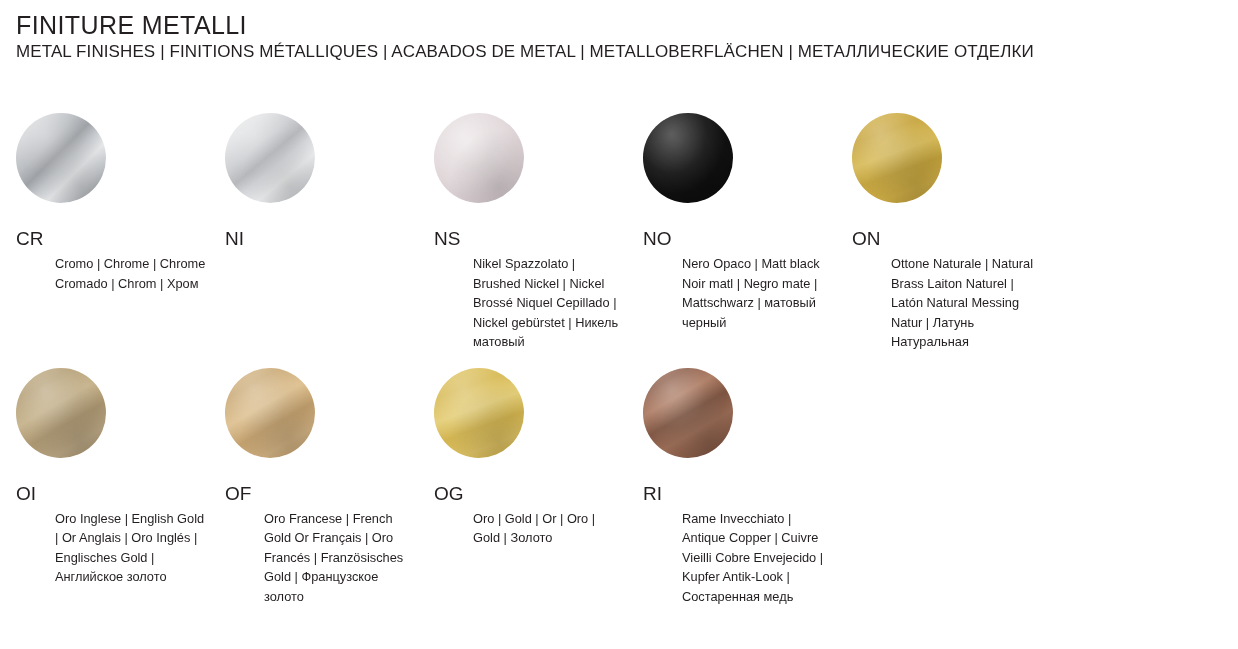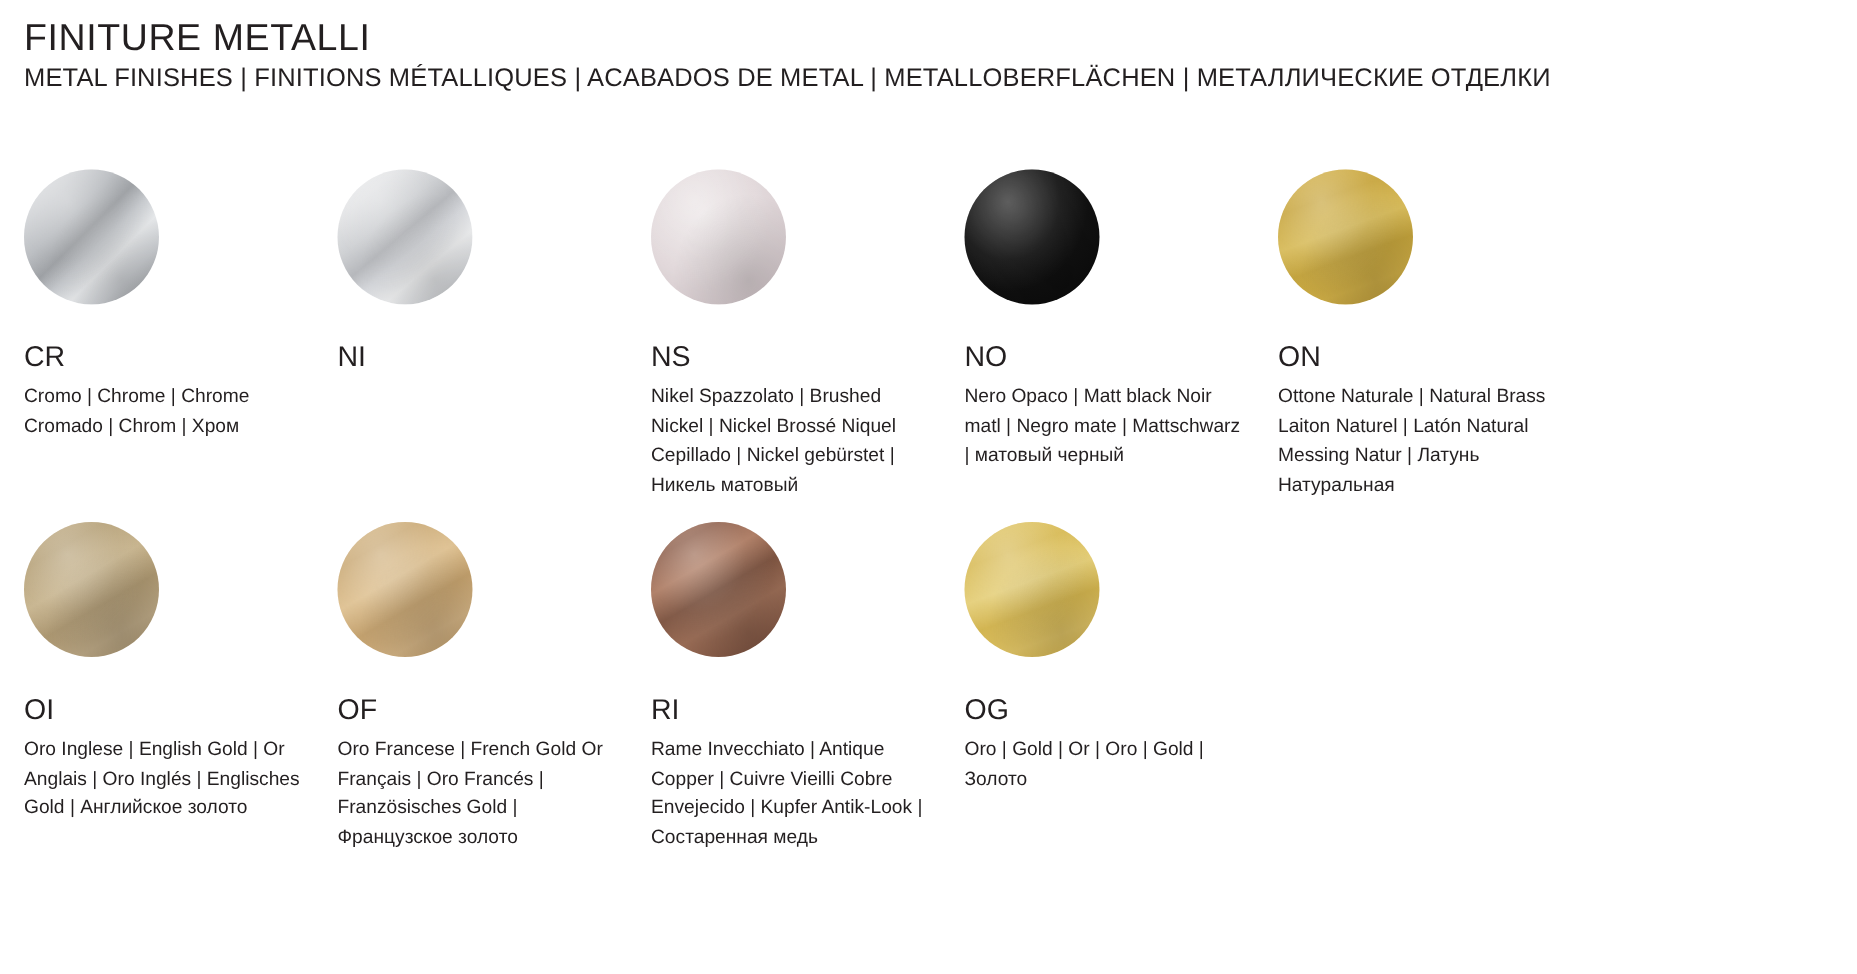--- a/index.html
+++ b/index.html
@@ -65,20 +65,21 @@
     color: #231f20;
     margin-top: 25px;
     line-height: 22px;
   }
   .desc {
     font-size: 12.8px;
     line-height: 19.5px;
     color: #231f20;
     margin-top: 4px;
     max-width: 185px;
+    margin-left: 39px;
   }
 
   
   .fin-CR {
     background:
       linear-gradient(135deg, #e9eaec 0%, #d3d5d8 18%, #b9bcc0 34%, #9c9fa3 46%,
                       #c9ccd0 56%, #eceef0 66%, #cfd2d6 78%, #a8abaf 90%, #babdc1 100%);
   }
   .fin-NI {
     background:
@@ -198,33 +199,33 @@
 
     <div class="swatch-cell">
       <div class="swatch fin-OF">
           <span class="sheen"></span>
         </div>
       <div class="code">OF</div>
       <div class="desc">Oro Francese | French Gold Or Français | Oro Francés | Französisches Gold | Французское золото</div>
     </div>
 
     <div class="swatch-cell">
+      <div class="swatch fin-OG">
+          <span class="sheen"></span>
+        </div>
+      <div class="code">OG</div>
+      <div class="desc">Oro | Gold | Or | Oro | Gold | Золото</div>
+    </div>
+
+    <div class="swatch-cell">
       <div class="swatch fin-RI">
           <span class="sheen"></span>
         </div>
       <div class="code">RI</div>
       <div class="desc">Rame Invecchiato | Antique Copper | Cuivre Vieilli Cobre Envejecido | Kupfer Antik-Look | Состаренная медь</div>
     </div>
 
-    <div class="swatch-cell">
-      <div class="swatch fin-OG">
-          <span class="sheen"></span>
-        </div>
-      <div class="code">OG</div>
-      <div class="desc">Oro | Gold | Or | Oro | Gold | Золото</div>
-    </div>
-
     <div class="swatch-cell"></div>
     <div class="swatch-cell"></div>
 
   </div>
 
 </div>
 
 </body></html>

